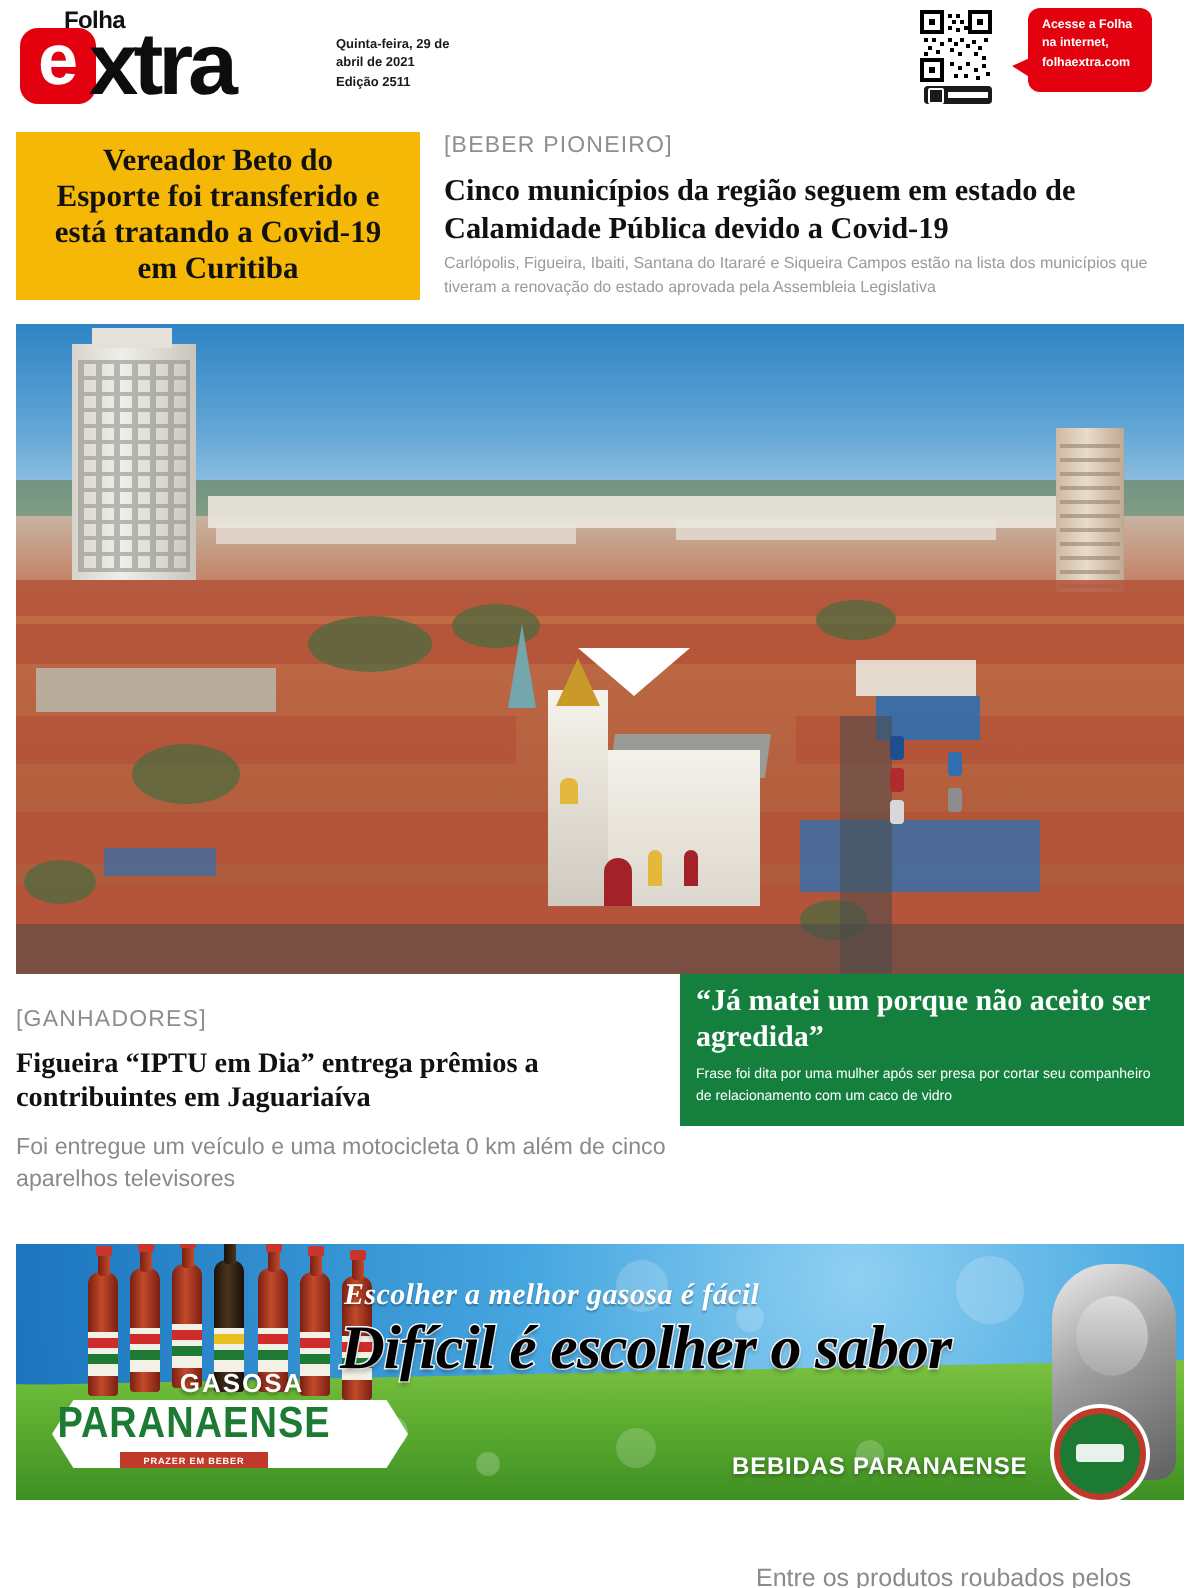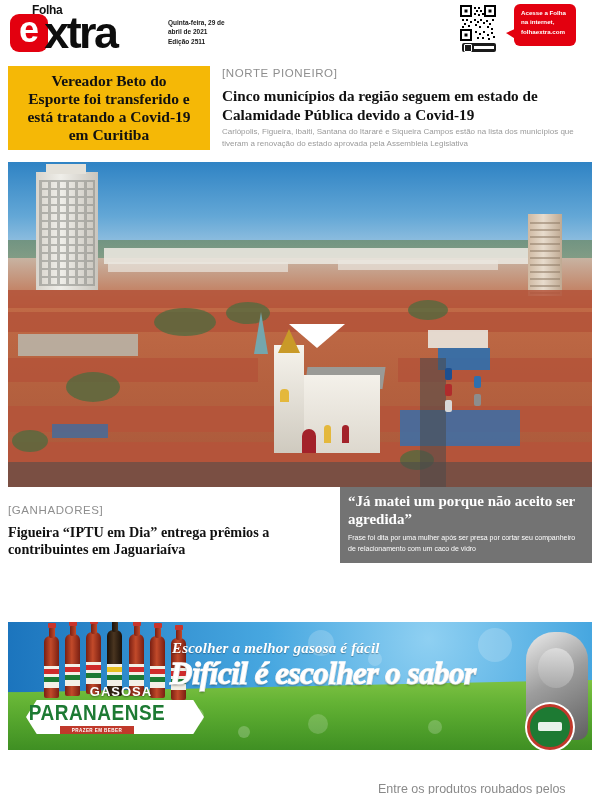--- a/index.html
+++ b/index.html
@@ -154,21 +154,21 @@
     font-family:"Liberation Serif", serif;font-weight:bold;font-size:14.2px;
     color:#111;line-height:1.22;
   }
   .story2-sub{
     position:absolute;left:8px;top:566px;width:330px;
     font-size:11.6px;color:#8a8a8a;line-height:1.42;
   }
 
   
   .redbox1{
-    position:absolute;left:340px;top:487px;width:252px;height:76px;background:#737373;
+    position:absolute;left:340px;top:487px;width:252px;height:76px;background:#15803d;
   }
   .redbox1-head{
     position:absolute;left:8px;top:5px;width:238px;
     font-family:"Liberation Serif", serif;font-weight:bold;font-size:15px;
     color:#ffffff;line-height:1.2;
   }
   .redbox1-sub{
     position:absolute;left:8px;top:46px;width:236px;
     font-size:7px;color:#ffffff;line-height:1.5;
   }
@@ -197,21 +197,21 @@
     clip-path:polygon(0 0,100% 26%,100% 100%,0 100%);opacity:.85;}
   .ad-line1{
     position:absolute;left:164px;top:18px;width:300px;
     font-family:"Liberation Serif", serif;font-style:italic;font-weight:bold;
     font-size:15px;color:#ffffff;letter-spacing:.2px;
     text-shadow:0 1px 1px rgba(0,0,0,.3);
   }
   .ad-line2{
     position:absolute;left:162px;top:36px;width:340px;
     font-family:"Liberation Serif", serif;font-style:italic;font-weight:bold;
-    font-size:31px;color:#ffffff;letter-spacing:-0.5px;line-height:1;
+    font-size:31px;color:#000000;letter-spacing:-0.5px;line-height:1;
     -webkit-text-stroke:1.4px #ffffff; paint-order:stroke fill;
     text-shadow:0 2px 2px rgba(0,0,0,.25);
   }
   .ad-bottom-text{
     position:absolute;left:358px;top:104px;font-size:12px;font-weight:bold;
     color:#ffffff;letter-spacing:.4px;text-shadow:0 1px 2px rgba(0,0,0,.35);
   }
   .bottle{position:absolute;width:15px;height:62px;border-radius:6px 6px 2px 2px;}
   .bottle .neck{position:absolute;left:4.5px;top:-9px;width:6px;height:11px;border-radius:2px;}
   .bottle .cap{position:absolute;left:3.5px;top:-13px;width:8px;height:5px;border-radius:1px;background:#c9352c;}
@@ -329,21 +329,21 @@
 
     <div class="bubble"></div>
     <div class="bubble-tail"></div>
     <div class="bubble-text">Acesse a Folha na internet, folhaextra.com</div>
   </div>
 
   <div class="yellow-box">
     <div class="yellow-text">Vereador Beto do Esporte foi transferido e está tratando a Covid-19 em Curitiba</div>
   </div>
 
-  <div class="kicker">[NORTE PIONEIRO]</div>
+  <div class="kicker">[BEBER PIONEIRO]</div>
   <div class="lead-head">Cinco municípios da região seguem em estado de Calamidade Pública devido a Covid-19</div>
   <div class="lead-sub">Carlópolis, Figueira, Ibaiti, Santana do Itararé e Siqueira Campos estão na lista dos municípios que tiveram a renovação do estado aprovada pela Assembleia Legislativa</div>
 
   <div class="photo">
     <div class="sky"></div>
     <div class="hill-far"></div>
     <div class="city"></div>
 
     <div class="whiteband" style="left:96px;top:86px;width:430px;height:16px;"></div>
     <div class="whiteband" style="left:100px;top:100px;width:180px;height:10px;opacity:.7;"></div>
@@ -396,20 +396,21 @@
     <div class="car" style="left:437px;top:222px;background:#b02c2c;"></div>
     <div class="car" style="left:437px;top:238px;background:#d8d8d8;"></div>
     <div class="car" style="left:466px;top:214px;background:#2f6fae;"></div>
     <div class="car" style="left:466px;top:232px;background:#8d8d8d;"></div>
 
     <div class="notch"></div>
   </div>
 
   <div class="kicker2">[GANHADORES]</div>
   <div class="story2-head">Figueira “IPTU em Dia” entrega prêmios a contribuintes em Jaguariaíva</div>
+  <div class="story2-sub">Foi entregue um veículo e uma motocicleta 0 km além de cinco aparelhos televisores</div>
 
   <div class="redbox1">
     <div class="redbox1-head">“Já matei um porque não aceito ser agredida”</div>
     <div class="redbox1-sub">Frase foi dita por uma mulher após ser presa por cortar seu companheiro de relacionamento com um caco de vidro</div>
   </div>
 
 
   <div class="ad">
     <div class="ad-sky"></div>
     <div class="ad-bubble" style="left:300px;top:8px;width:26px;height:26px;"></div>
@@ -483,20 +484,21 @@
 
     <div class="gasosa-word">GASOSA</div>
 
     <div class="ribbon"></div>
     <div class="ribbon-text" style="top:80px;">PARANAENSE</div>
     <div class="ribbon-subbg" style="top:104px;"></div>
     <div class="ribbon-sub" style="top:106px;">PRAZER EM BEBER</div>
 
     <div class="ad-line1">Escolher a melhor gasosa é fácil</div>
     <div class="ad-line2">Difícil é escolher o sabor</div>
+    <div class="ad-bottom-text">BEBIDAS PARANAENSE</div>
 
     <div class="kid">
       <div class="kid-face"></div>
     </div>
     <div class="seal">
       <div class="seal-inner"></div>
     </div>
   </div>
 
   <div class="cut-text">Entre os produtos roubados pelos</div>

